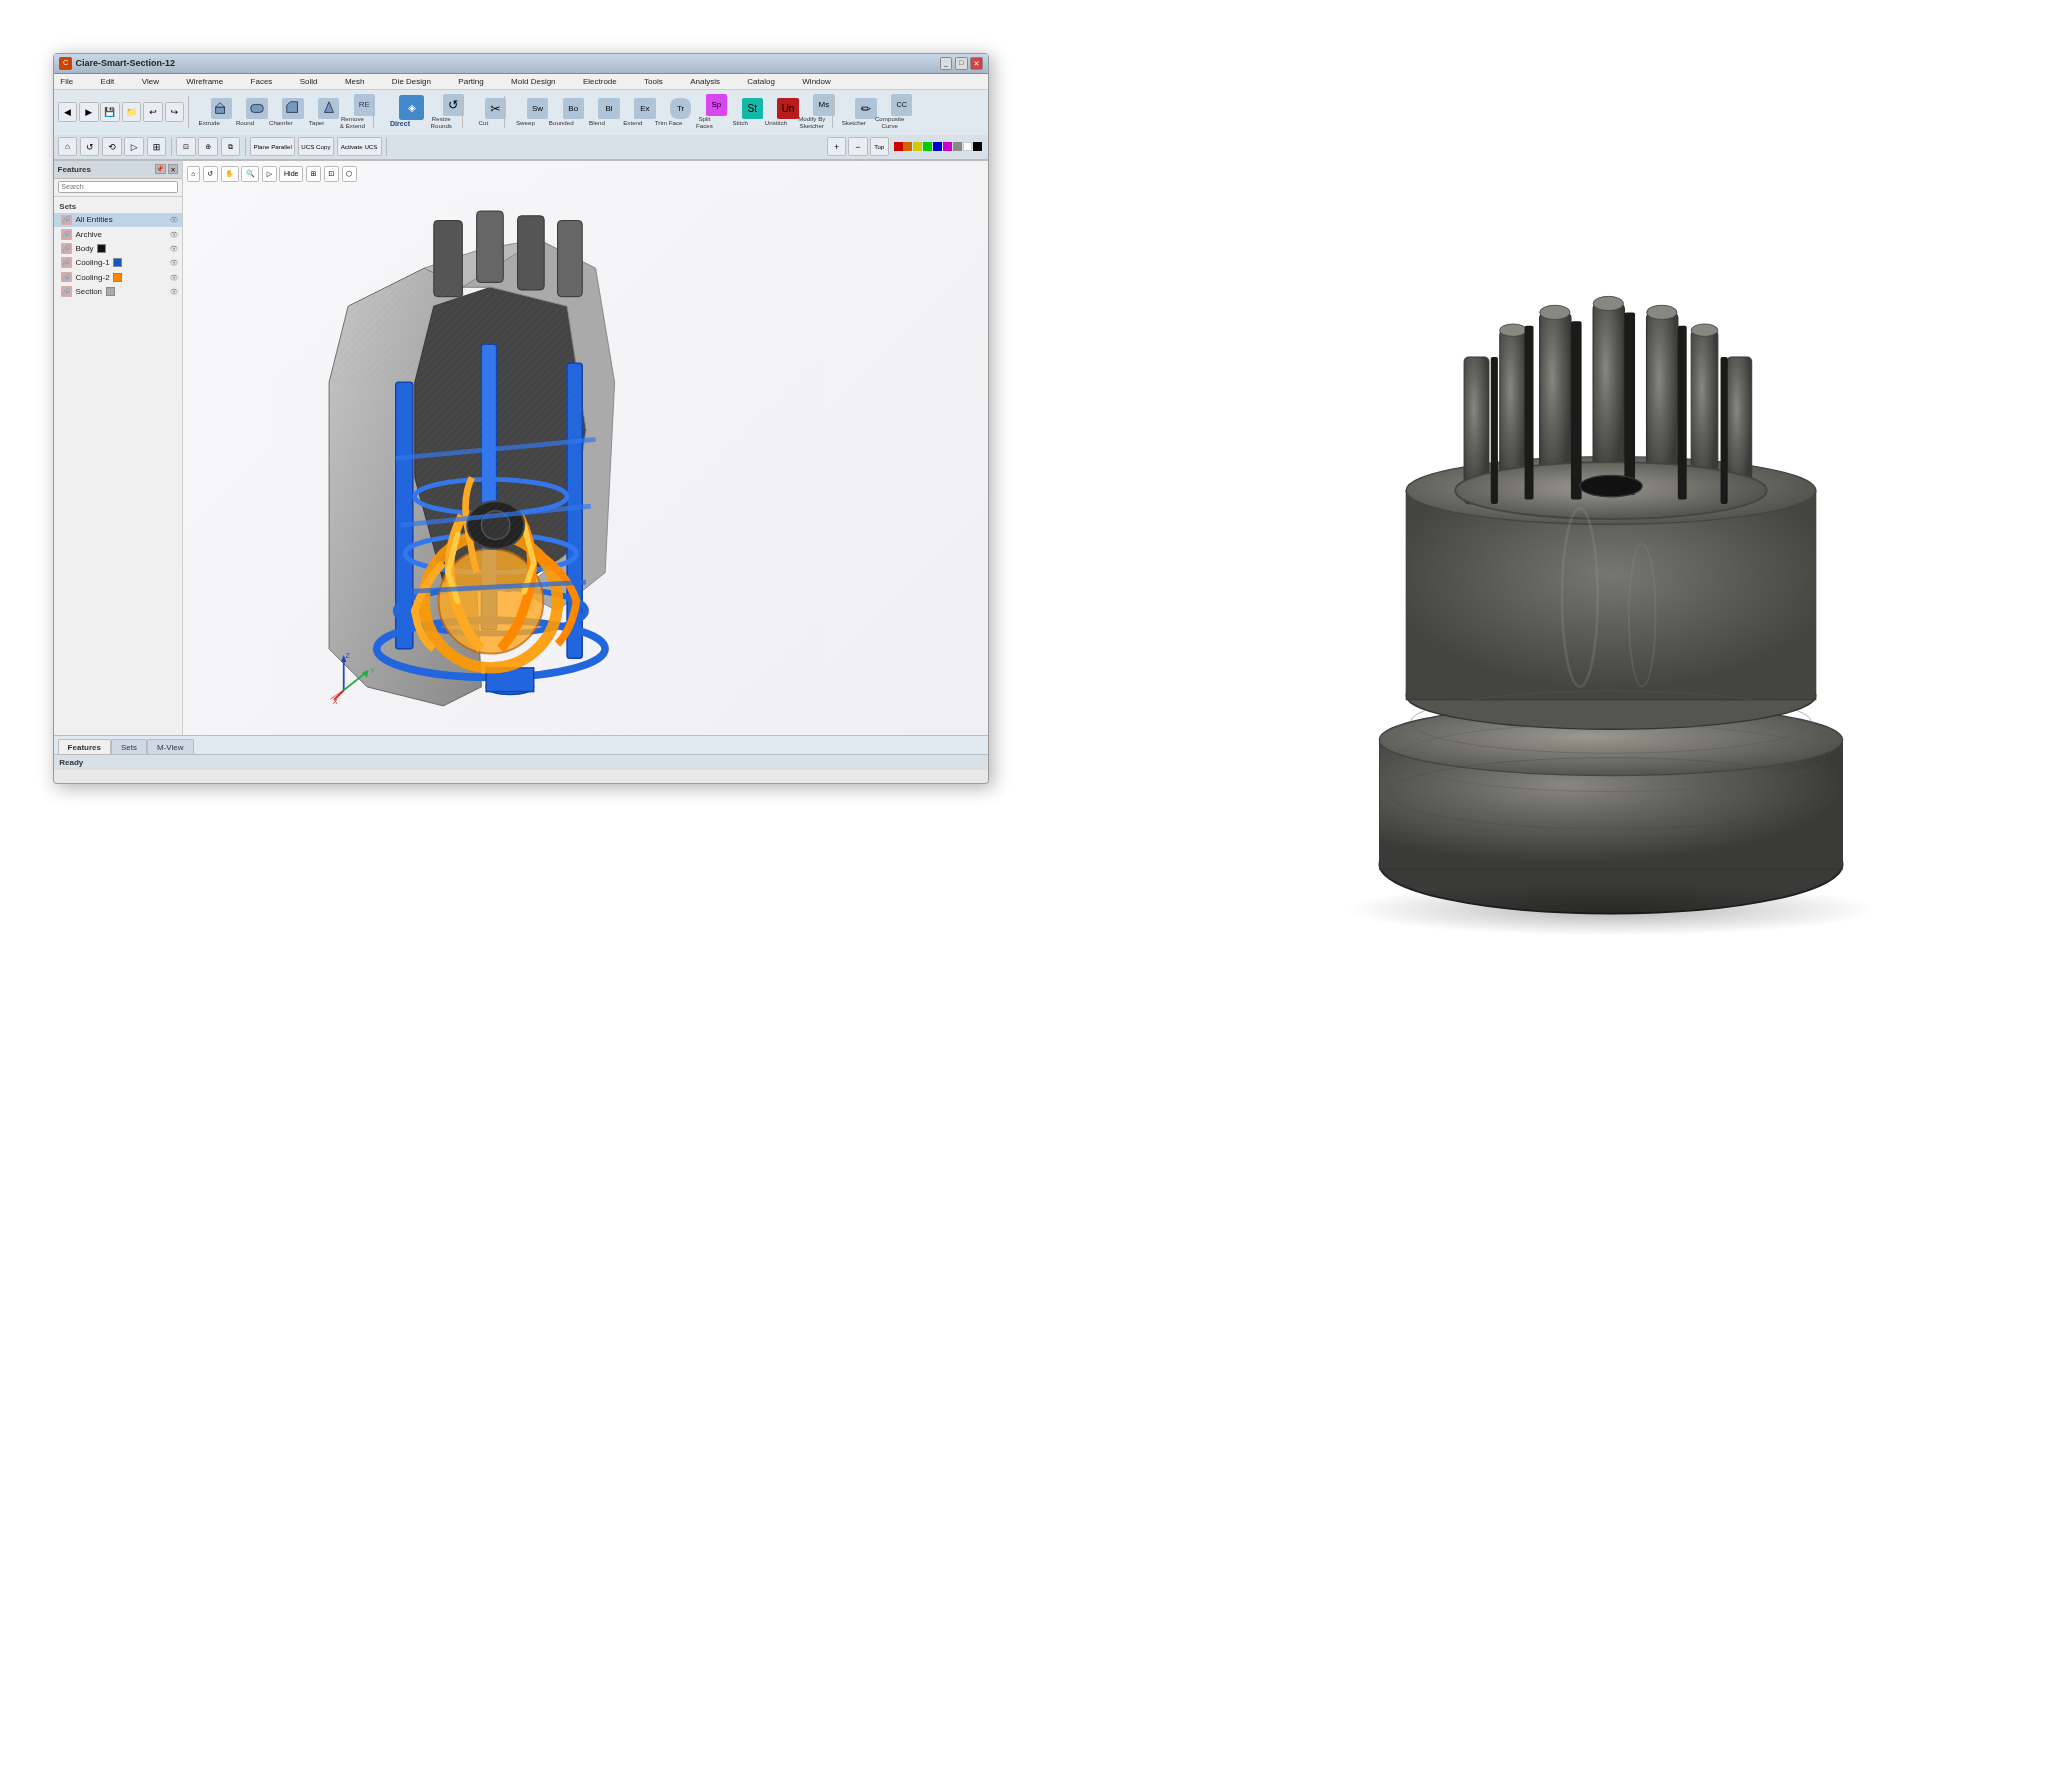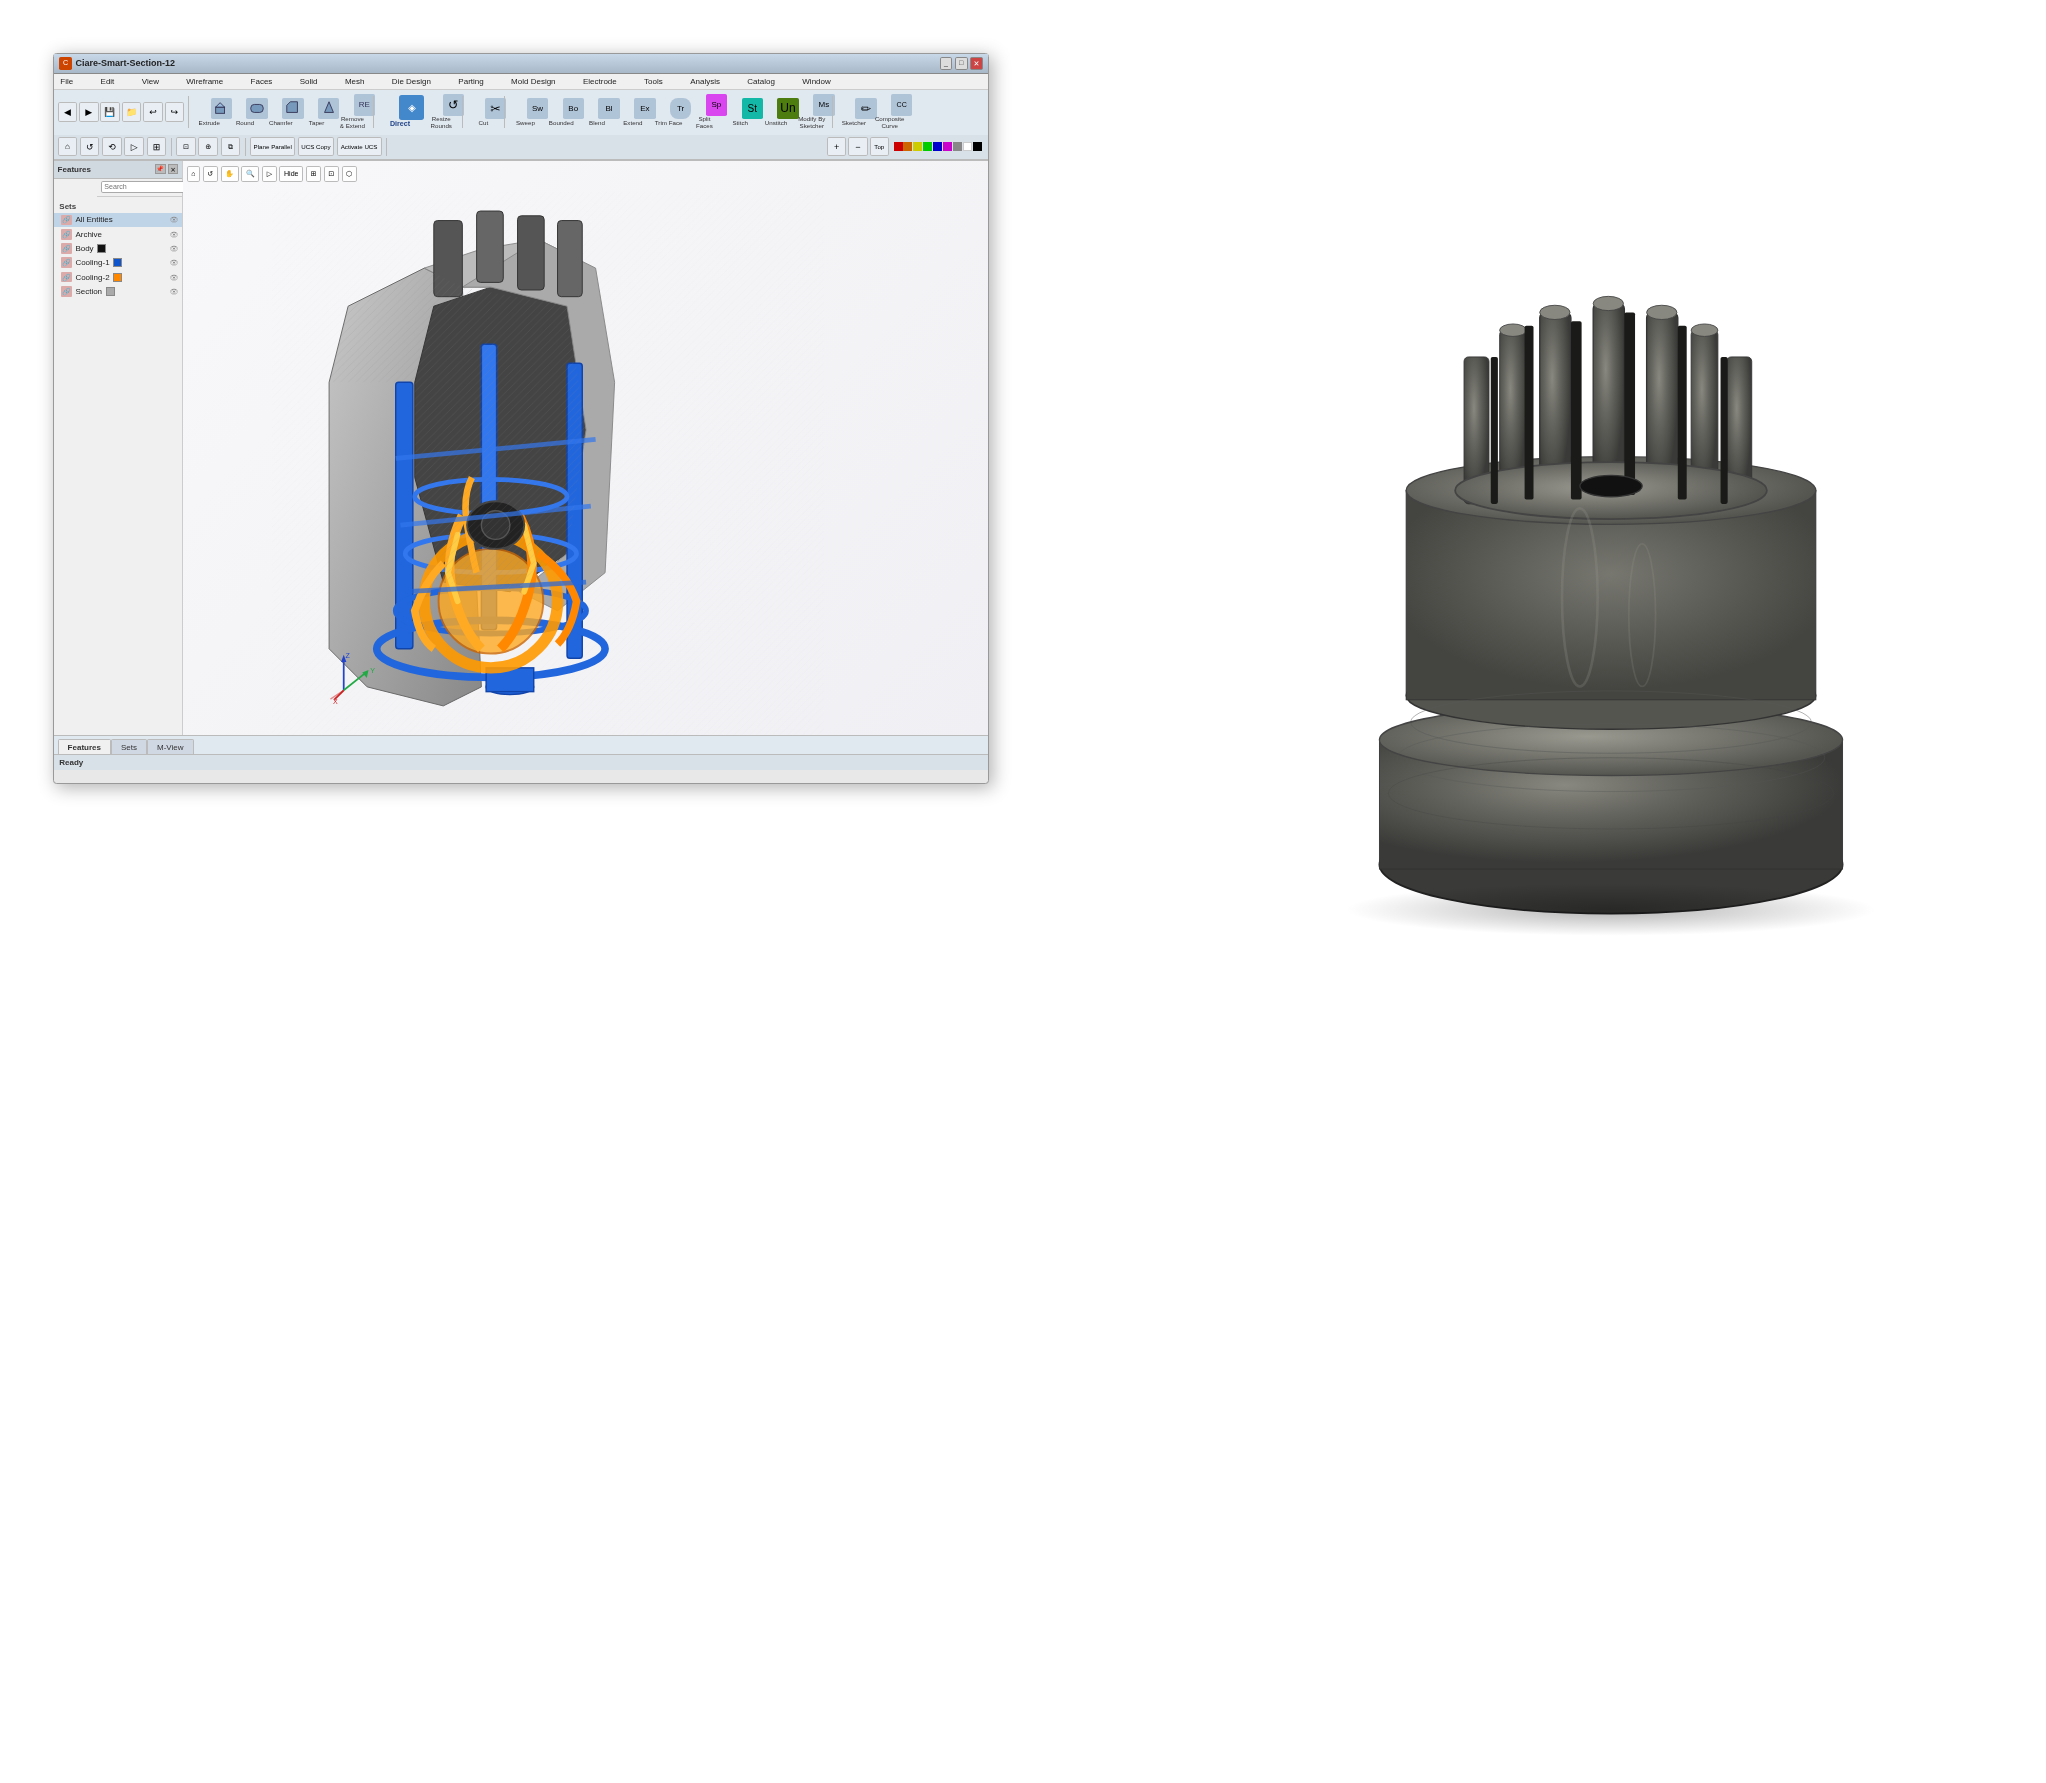--- a/index.html
+++ b/index.html
@@ -188,21 +188,20 @@
       font-weight: bold;
       color: #333;
     }
     .search-box {
       height: 18px;
       border-bottom: 0.9px solid #ccc;
       display: flex;
       align-items: center;
       padding: 0 3.6px;
       gap: 1.8px;
-      margin-left: 43px;
     }
     .search-input {
       flex: 1;
       height: 12.5px;
       border: 0.9px solid #aaa;
       border-radius: 1.8px;
       font-size: 7.1px;
       padding: 0 2.7px;
       background: white;
     }
@@ -495,21 +494,21 @@
       </div>
       <div class="toolbar-btn">
         <div class="toolbar-icon" style="background:#d946ef;font-size:8px;">Sp</div>
         <div class="toolbar-label">Split Faces</div>
       </div>
       <div class="toolbar-btn">
         <div class="toolbar-icon" style="background:#14b8a6;font-size:10px;">St</div>
         <div class="toolbar-label">Stitch</div>
       </div>
       <div class="toolbar-btn">
-        <div class="toolbar-icon" style="background:#4d7c0f;font-size:12px;">Un</div>
+        <div class="toolbar-icon" style="background:#b91c1c;font-size:10px;">Un</div>
         <div class="toolbar-label">Unstitch</div>
       </div>
       <div class="toolbar-btn">
         <div class="toolbar-icon" style="background:#b0c4d8;font-size:8px;">Ms</div>
         <div class="toolbar-label">Modify By Sketcher</div>
       </div>
 
       <div class="toolbar-divider"></div>
 
       <div class="toolbar-btn">

